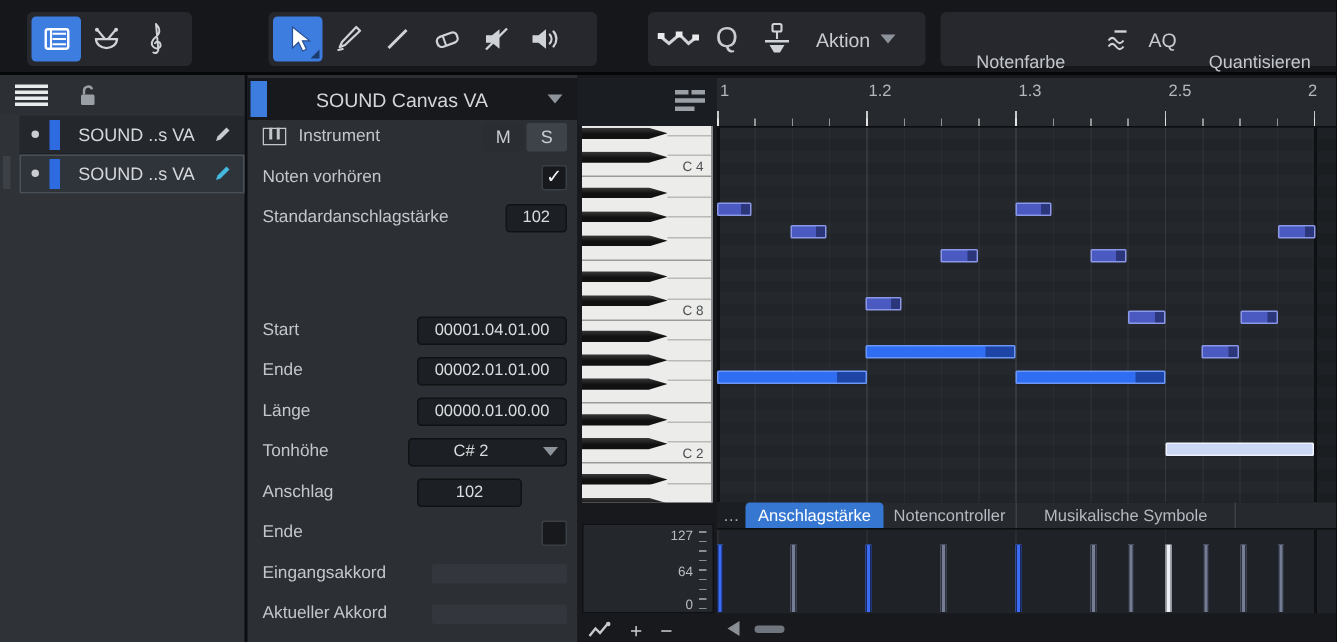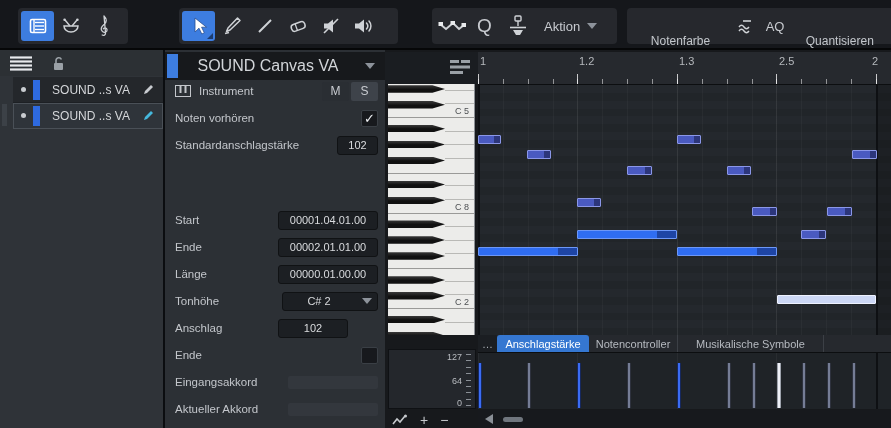--- a/index.html
+++ b/index.html
@@ -22,21 +22,21 @@
   .trow{position:relative;height:26px;background:#24272b;display:flex;align-items:center;border-bottom:1px solid #1d2024;}
   .trow.sel{background:#2f343a;outline:1px solid #4a5057;outline-offset:-1px;}
   .tdot{width:5px;height:5px;border-radius:50%;background:#c9ccd0;margin-left:8px;}
   .tstrip{width:7px;height:20px;background:#2e6ae0;margin-left:7px;}
   .tname{flex:1;text-align:center;font-size:12px;color:#d5d7da;white-space:nowrap;overflow:hidden;}
   .tpencil{margin-right:8px;display:flex;}
   .tp-grip{position:absolute;left:2px;top:54px;width:5px;height:22px;background:#3c4147;}
   .inspector{position:absolute;left:165px;top:50px;width:220px;height:378px;background:#2c3035;}
   .insp-head{position:absolute;left:0;top:2px;width:100%;height:28px;background:#17191c;display:flex;align-items:center;}
   .insp-strip{width:11px;height:24px;background:#3d7de0;margin-left:2px;}
-  .insp-title{flex:1;text-align:center;font-size:16px;color:#d2d5d9;}
+  .insp-title{flex:1;text-align:center;font-size:13px;color:#d2d5d9;}
   .irow{position:absolute;left:10px;right:7px;height:20px;display:flex;align-items:center;}
   .ilabel{font-size:11.5px;color:#c3c6cb;flex:1;white-space:nowrap;}
   .ibox{background:#1c1f23;border:1px solid #101214;border-radius:3px;color:#d9dbde;font-size:11px;height:19px;display:flex;align-items:center;justify-content:center;}
   .msbtn{width:27px;height:19px;display:flex;align-items:center;justify-content:center;font-size:12px;color:#c9ccd1;border-radius:2px;}
   .chk{width:17px;height:17px;background:#17191d;border:1px solid #3a3f45;border-radius:2px;color:#f0f2f5;font-size:13px;display:flex;align-items:center;justify-content:center;}
   .emptyfield{background:#33373d;border-radius:2px;height:13px;width:90px;}
   
   .keyscol{position:absolute;left:385px;top:50px;width:93px;height:378px;background:#17191c;}
   .keys-head{position:absolute;top:2px;left:0;width:100%;height:32px;background:#1a1d21;}
   .keyboard{position:absolute;left:3px;top:34px;width:87px;height:251px;background:#ececea;overflow:hidden;border-right:1px solid #8b8f94;}
@@ -285,21 +285,21 @@
         <div class="irow" style="top: 187px; align-items: center;">
           <span class="ilabel">Ende</span>
           <div class="ibox" style="width: 100px;">00002.01.01.00</div>
         </div>
         <div class="irow" style="top: 214px;">
           <span class="ilabel">Länge</span>
           <div class="ibox" style="width: 100px;">00000.01.00.00</div>
         </div>
         <div class="irow" style="top: 241px;">
           <span class="ilabel">Tonhöhe</span>
-          <div class="ibox" style="width: 96px; margin-left: 13px;">
+          <div class="ibox" style="width: 106px; margin-left: 13px;">
             <span style="flex: 1 1 0%; text-align: center;">C# 2</span>
             <span class="ddarrow" style="margin-right: 5px;"></span>
           </div>
         </div>
         <div class="irow" style="top: 268px;">
           <span class="ilabel">Anschlag</span>
           <div class="ibox" style="width: 70px; margin-right: 30px;">102</div>
         </div>
         <div class="irow" style="top: 295px;">
           <span class="ilabel">Ende</span>
@@ -326,21 +326,21 @@
             <rect x="2" y="12" width="13" height="3"></rect>
           </g>
         </svg>
     </div>
     <div class="keyboard" id="keyboard">
         <div class="octave" style="top: -62.5px;">
           <div class="wsep" style="top: 68.2px;"></div>
           <div class="wsep" style="top: 81.8px;"></div>
           <div class="blackkey" style="top: 63.66px;"></div>
           <div class="blackkey" style="top: 79.58px;"></div>
-          <div class="octlabel">C 5</div>
+          <div class="octlabel">C 4</div>
         </div>
         <div class="octave" style="top: 33px;">
           <div class="sep" style="top: 0px;"></div>
           <div class="sep" style="top: 55.7px;"></div>
           <div class="wsep" style="top: 13.64px;"></div>
           <div class="wsep" style="top: 27.3px;"></div>
           <div class="wsep" style="top: 40.9px;"></div>
           <div class="wsep" style="top: 68.2px;"></div>
           <div class="wsep" style="top: 81.8px;"></div>
           <div class="blackkey" style="top: 7.96px;"></div>

